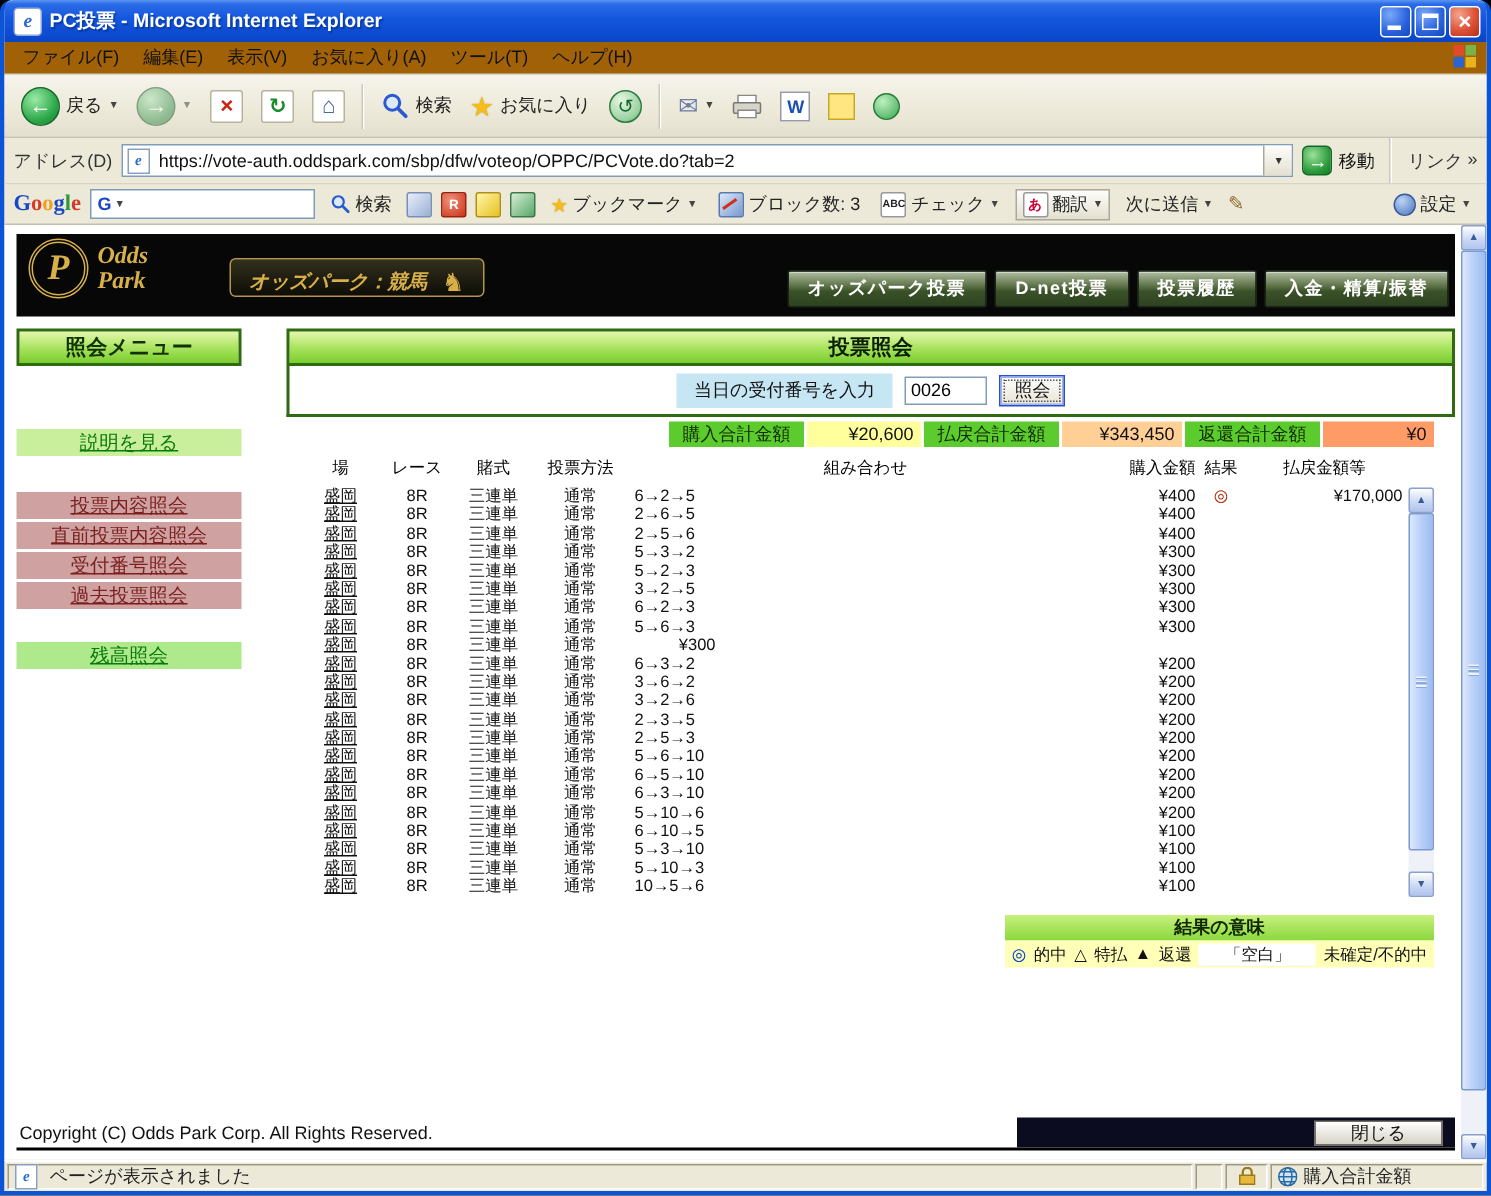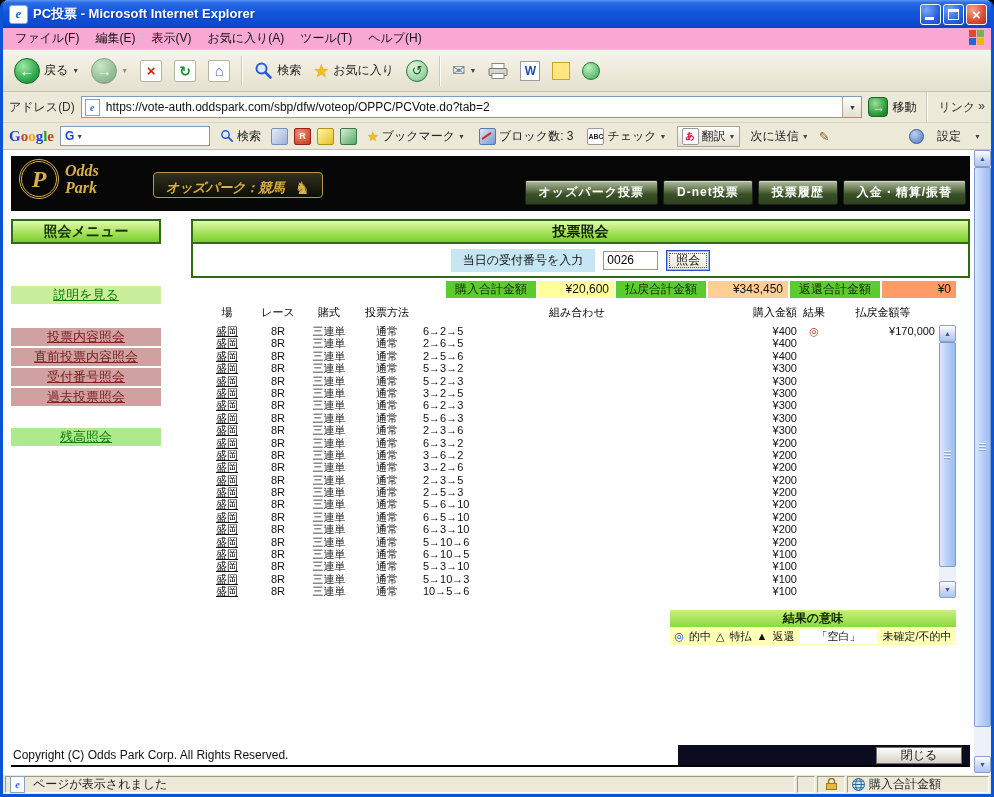--- a/index.html
+++ b/index.html
@@ -12,21 +12,21 @@
     background:linear-gradient(180deg,#5a96f2 0%,#2a6be6 10%,#1356dc 45%,#0c4ad0 85%,#0a44c2 100%);}
   .title-icon{width:17px;height:17px;background:#fff;border-radius:3px;display:flex;align-items:center;justify-content:center;margin-right:5px;border:1px solid #8aa8d8;}
   .title-icon span{font:italic bold 13px "Liberation Serif",serif;color:#2a6ad4;}
   .title-text{flex:1;color:#fff;font-weight:bold;font-size:13px;text-shadow:1px 1px 1px #073a9e;white-space:nowrap;overflow:hidden;}
   .wbtn{width:21px;height:21px;margin-left:2px;border:1px solid #fff;border-radius:3px;position:relative;display:flex;align-items:center;justify-content:center;color:#fff;box-sizing:border-box;}
   .wbtn.minmax{background:radial-gradient(circle at 30% 25%,#7aa8f8,#2a62dc 60%,#1248b8);}
   .wbtn.min::after{content:"";position:absolute;left:4px;bottom:4px;width:9px;height:3px;background:#fff;}
   .wbtn.max::after{content:"";width:9px;height:7px;border:1px solid #fff;border-top:3px solid #fff;}
   .wbtn.close{background:radial-gradient(circle at 30% 25%,#f5a58e,#dd5236 55%,#b32f15);font-size:15px;font-weight:bold;line-height:1;}
   
-  .menubar{flex:0 0 21px;display:flex;align-items:center;background:#f9a8d4;border-bottom:1px solid #d8d4c4;padding:0 4px;box-sizing:border-box;}
+  .menubar{flex:0 0 21px;display:flex;align-items:center;background:#a16207;border-bottom:1px solid #d8d4c4;padding:0 4px;box-sizing:border-box;}
   .menu-item{font-size:12px;color:#111;padding:2px 8px;}
   .flag{margin-left:auto;width:17px;height:17px;display:grid;grid-template-columns:7px 7px;grid-template-rows:7px 7px;gap:1px;padding:1px;}
   .flag i{display:block;}
   
   .toolbar{flex:0 0 41px;display:flex;align-items:center;background:linear-gradient(180deg,#f6f4ec,#ece9d8 60%,#e4e0d0);border-bottom:1px solid #c8c4b4;padding:0 6px;gap:2px;}
   .tbtn{display:flex;align-items:center;gap:4px;padding:2px 5px;border-radius:3px;font-size:12px;color:#222;}
   .nav-circle{width:26px;height:26px;border-radius:50%;display:flex;align-items:center;justify-content:center;color:#fff;font-size:15px;font-weight:bold;
     background:radial-gradient(circle at 35% 30%,#9aeaa6,#2ca84a 62%,#187a2e);border:1px solid #15682a;box-sizing:border-box;}
   .tbtn.disabled{opacity:.55;filter:grayscale(35%);}
   .dd{font-size:7px;color:#444;}
@@ -65,21 +65,21 @@
   .gi-send{background:linear-gradient(135deg,#e8eef8,#9ab0d8);border:1px solid #7890b8;}
   .gi-rank{background:radial-gradient(circle at 35% 30%,#f09078,#cc3318);border:1px solid #992210;color:#fff;font:bold 9px sans-serif;display:flex;align-items:center;justify-content:center;}
   .gi-hilite{background:linear-gradient(135deg,#fff6a8,#e8c020);border:1px solid #b09010;}
   .gi-auto{background:linear-gradient(135deg,#d8ecd8,#58a868);border:1px solid #3a7a48;}
   .gi-popup{background:linear-gradient(135deg,#dce8f8,#7898d0);border:1px solid #5878b0;position:relative;}
   .gi-popup::after{content:"";position:absolute;left:1px;top:6px;width:11px;height:2px;background:#d03018;transform:rotate(-35deg);}
   .gi-abc{font:bold 7px sans-serif;color:#222;display:flex;align-items:center;justify-content:center;background:#fff;border:1px solid #999;}
   .gi-trans{background:#fff;border:1px solid #999;font:bold 9px sans-serif;color:#c03;display:flex;align-items:center;justify-content:center;}
   .gi-gear{width:13px;height:13px;border-radius:50%;background:radial-gradient(circle at 35% 30%,#bcd4f4,#4a74c0);border:1px solid #3a5a9a;}
   .gpen{color:#8a6a2a;font-size:13px;}
-  .gsettings{margin-left:auto;display:flex;align-items:center;gap:13px;}
+  .gsettings{margin-left:auto;display:flex;align-items:center;gap:3px;}
   
   .viewport{flex:1;display:flex;background:#fff;overflow:hidden;}
   .page{flex:1;display:flex;flex-direction:column;box-sizing:border-box;padding:6px 4px 0 8px;overflow:hidden;}
   
   .site-header{flex:0 0 55px;background:#070707;position:relative;}
   .logo{position:absolute;left:8px;top:3px;display:flex;align-items:center;gap:6px;}
   .logo-circle{width:40px;height:40px;border-radius:50%;border:3px double #d8b04a;color:#d8b04a;display:flex;align-items:center;justify-content:center;font:italic bold 24px "Liberation Serif",serif;box-sizing:border-box;}
   .logo-text{color:#d8b04a;font:italic bold 16px "Liberation Serif",serif;line-height:17px;}
   .badge{position:absolute;left:142px;top:16px;height:26px;border:1px solid #b5964a;border-radius:4px;background:linear-gradient(180deg,#32301e,#0e0d06);display:flex;align-items:flex-end;gap:10px;padding:0 12px;box-sizing:border-box;}
   .badge-text{color:#d8b04a;font:italic bold 13px "Liberation Sans",sans-serif;}
@@ -471,21 +471,20 @@
                   <span class="c-amount">¥300</span>
                   <span class="c-result"></span>
                   <span class="c-payout"></span>
                 </div>
 
                 <div class="bet-row">
                   <span class="c-venue">盛岡</span>
                   <span class="c-race">8R</span>
                   <span class="c-type">三連単</span>
                   <span class="c-method">通常</span>
-                  <span class="c-combo">2→3→6</span>
                   <span class="c-amount">¥300</span>
                   <span class="c-result"></span>
                   <span class="c-payout"></span>
                 </div>
 
                 <div class="bet-row">
                   <span class="c-venue">盛岡</span>
                   <span class="c-race">8R</span>
                   <span class="c-type">三連単</span>
                   <span class="c-method">通常</span>

